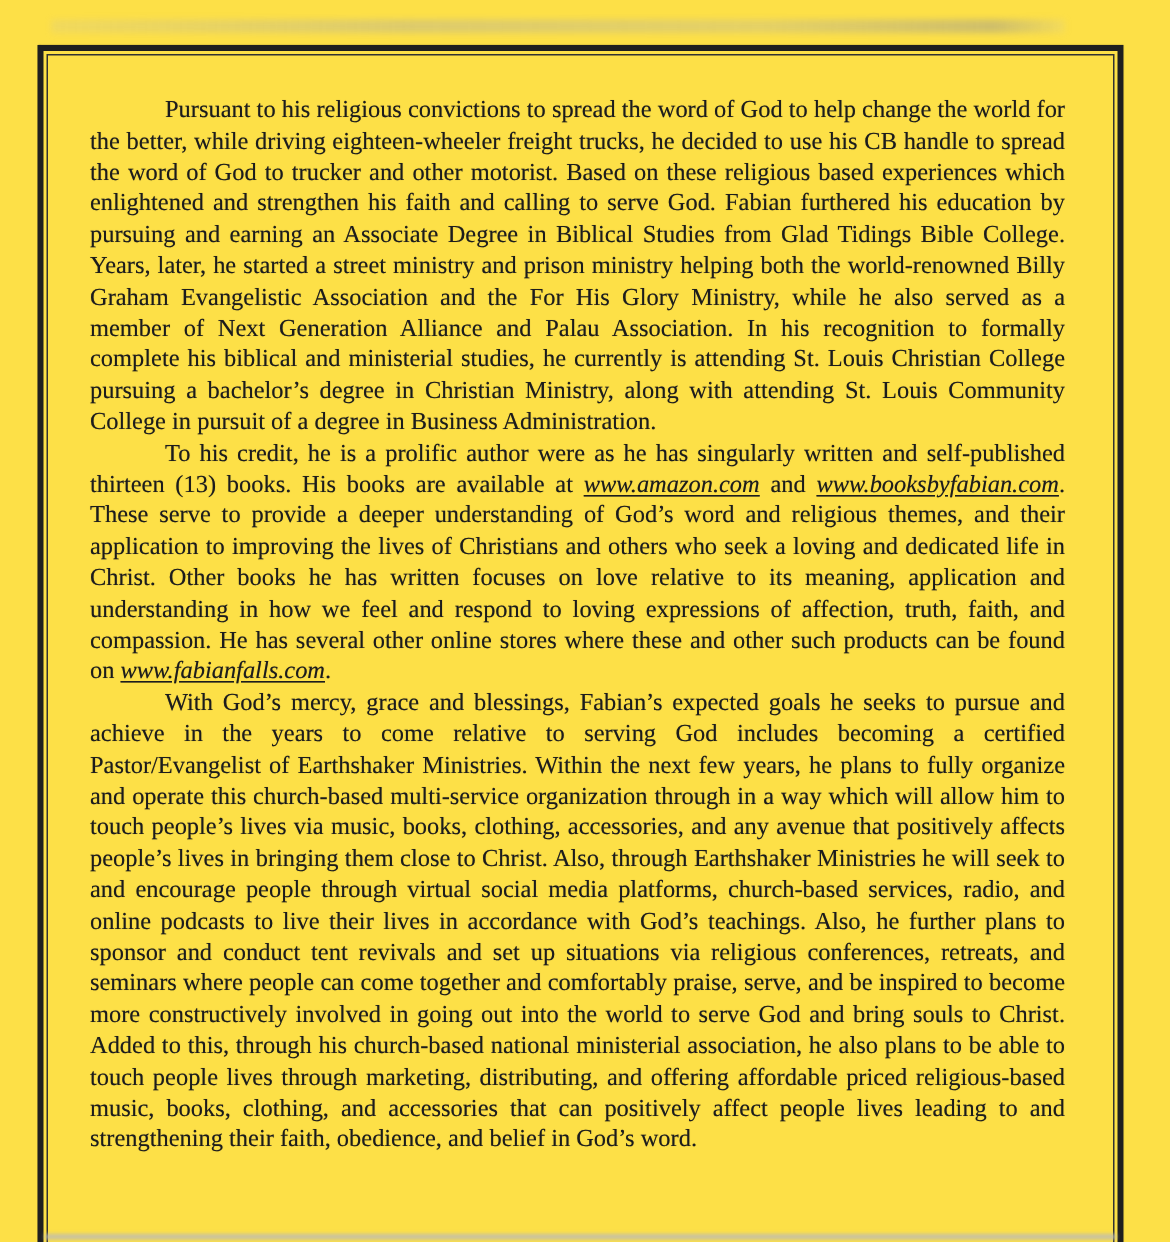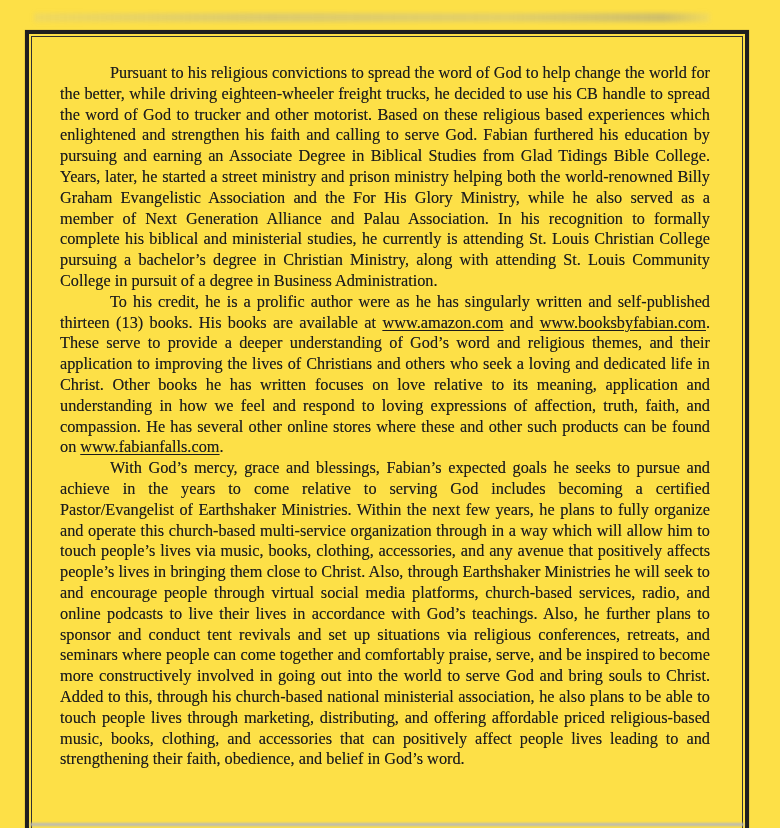--- a/index.html
+++ b/index.html
@@ -72,20 +72,21 @@
   }
   .text-block p.para {
     margin: 0;
     padding: 0;
     text-indent: 50px;
   }
   .doc-link {
     text-decoration: underline;
     text-underline-offset: 2px;
     cursor: pointer;
+    font-style: italic;
   }
 </style>
 </head>
 <body>
 
 <div class="page">
   <div class="scan-smudge"></div>
   <div class="frame"></div>
   <div class="text-block">
       <p class="para"><span>Pursuant to his religious convictions to spread the word of God to help change the world for the better, while driving eighteen-wheeler freight trucks, he decided to use his CB handle to spread the word of God to trucker and other motorist. Based on these religious based experiences which enlightened and strengthen his faith and calling to serve God.  Fabian furthered his education by pursuing and earning an Associate Degree in Biblical Studies from Glad Tidings Bible College.  Years, later, he started a street ministry and prison ministry helping both the world-renowned Billy Graham Evangelistic Association and the For His Glory Ministry, while he also served as a member of Next Generation Alliance and Palau Association.  In his recognition to formally complete his biblical and ministerial studies, he currently is attending St. Louis Christian College pursuing a bachelor’s degree in Christian Ministry, along with attending St. Louis Community College in pursuit of a degree in Business Administration.</span></p>

